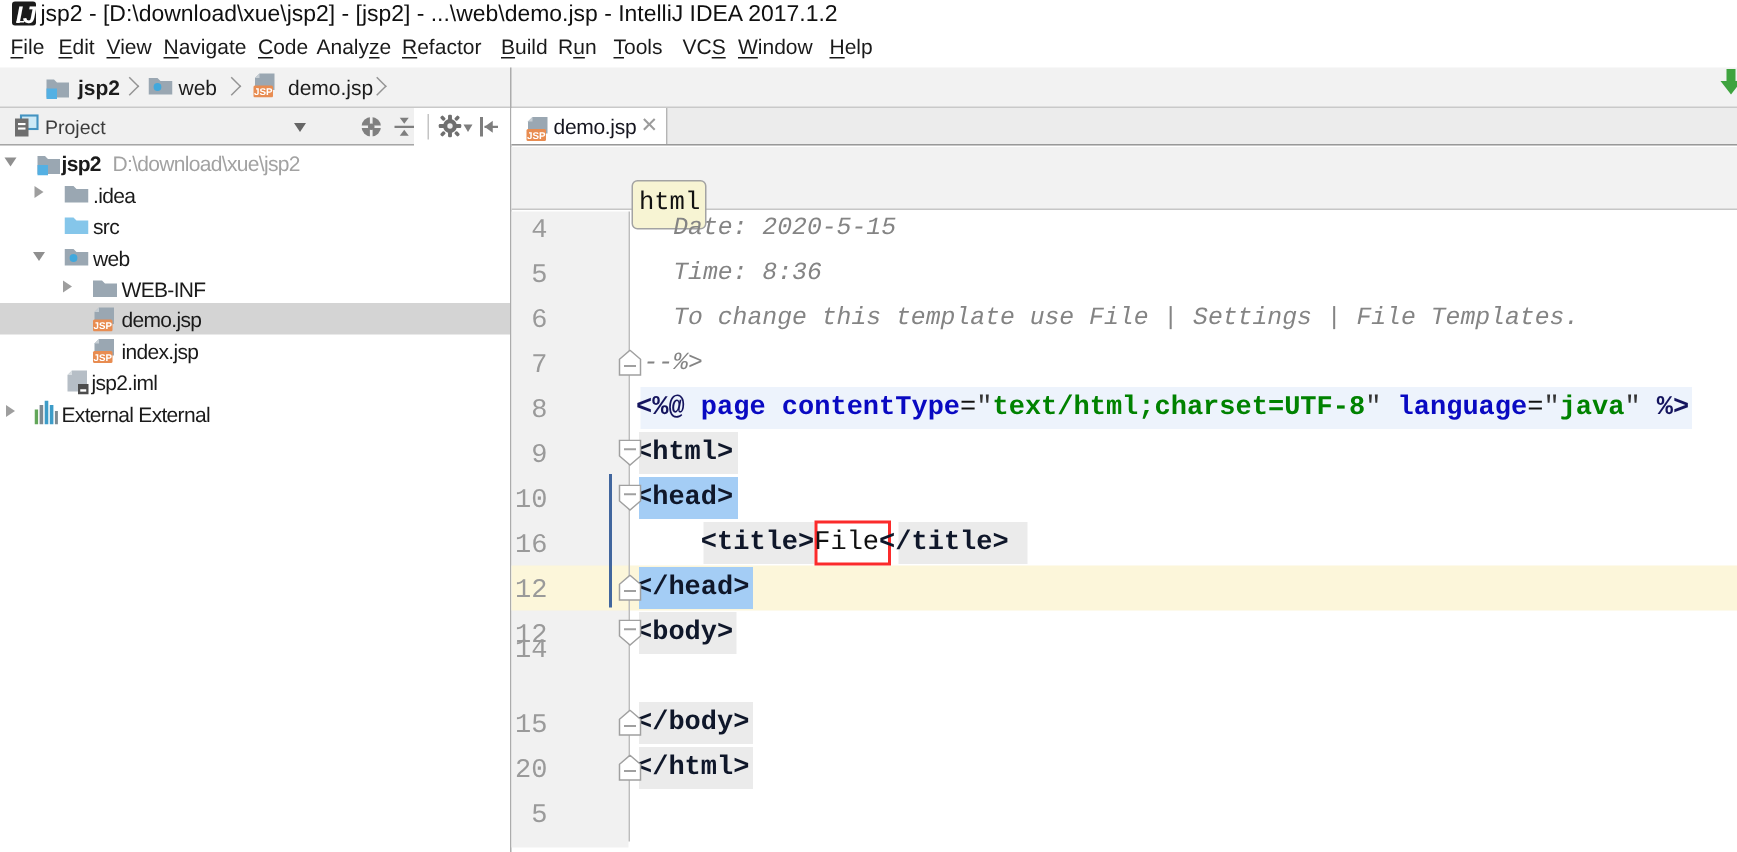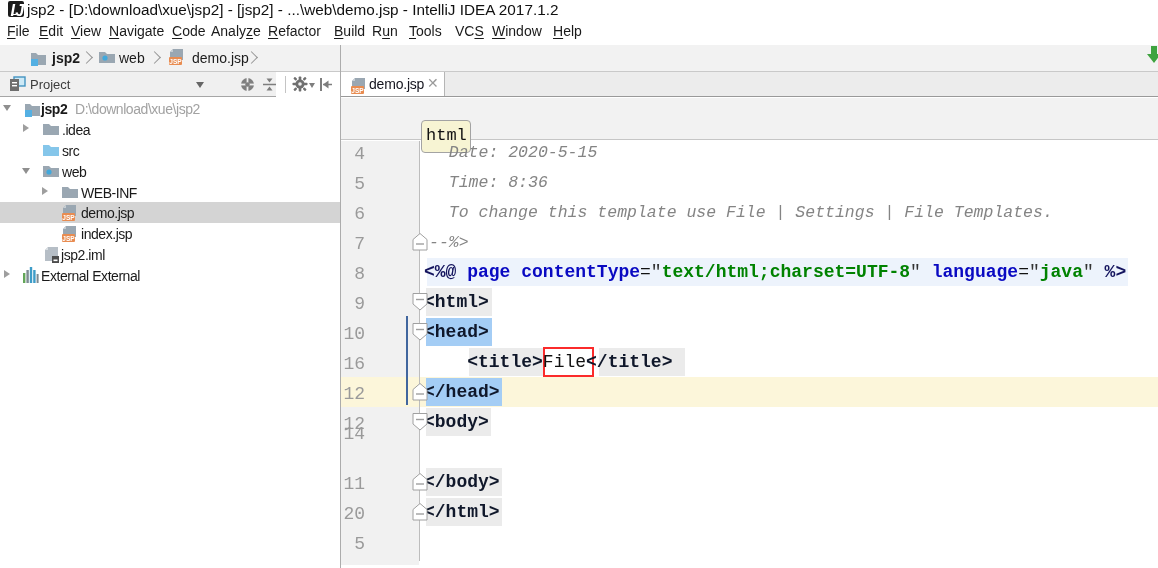--- a/index.html
+++ b/index.html
@@ -259,21 +259,21 @@
     <div class="lnum" style="top: 174px;">5</div>
     <div class="lnum" style="top: 204px;">6</div>
     <div class="lnum" style="top: 234px;">7</div>
     <div class="lnum" style="top: 264px;">8</div>
     <div class="lnum" style="top: 294px;">9</div>
     <div class="lnum" style="top: 324px;">10</div>
     <div class="lnum" style="top: 354px;">16</div>
     <div class="lnum" style="top: 384px;">12</div>
     <div class="lnum" style="top: 414px;">12</div>
     <div class="lnum" style="top: 424px;">14</div>
-    <div class="lnum" style="top: 474px;">11</div>
+    <div class="lnum" style="top: 474px;">15</div>
     <div class="lnum" style="top: 504px;">20</div>
     <div class="lnum" style="top: 534px;">5</div>
   </div>
 <div id="bgrects">
   <div class="bgrect" style="left:427px;top:258px;width:701px;height:28px;background:#edf3fc"></div>
   <div class="bgrect" style="left:426px;top:288px;width:66px;height:28px;background:#ebebeb"></div>
   <div class="bgrect" style="left:426px;top:318px;width:66px;height:28px;background:#a4cdf5"></div>
   <div class="bgrect" style="left:469px;top:348px;width:76px;height:28px;background:#ebebeb"></div>
   <div class="bgrect" style="left:599px;top:348px;width:86px;height:28px;background:#ebebeb"></div>
   <div class="bgrect" style="left:426px;top:378px;width:76px;height:28px;background:#a4cdf5"></div>

